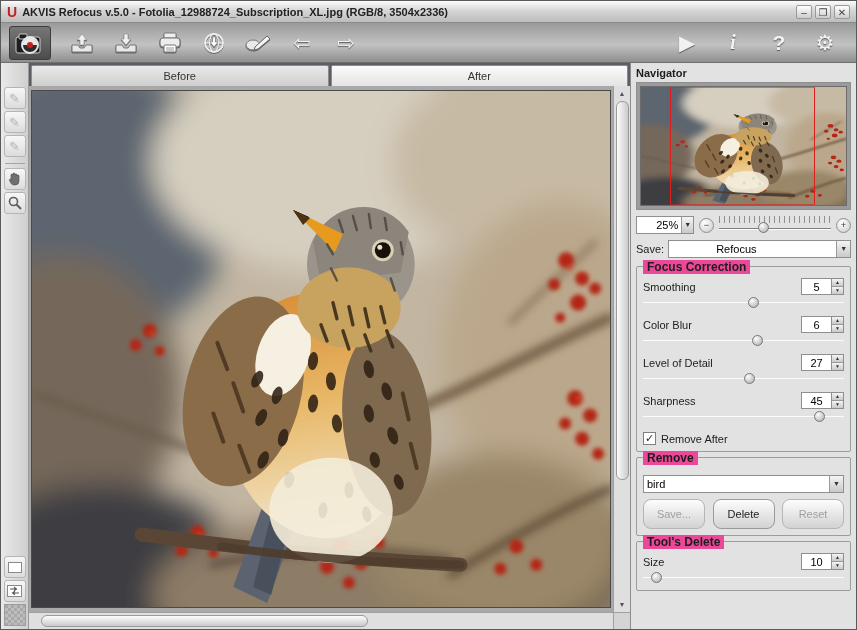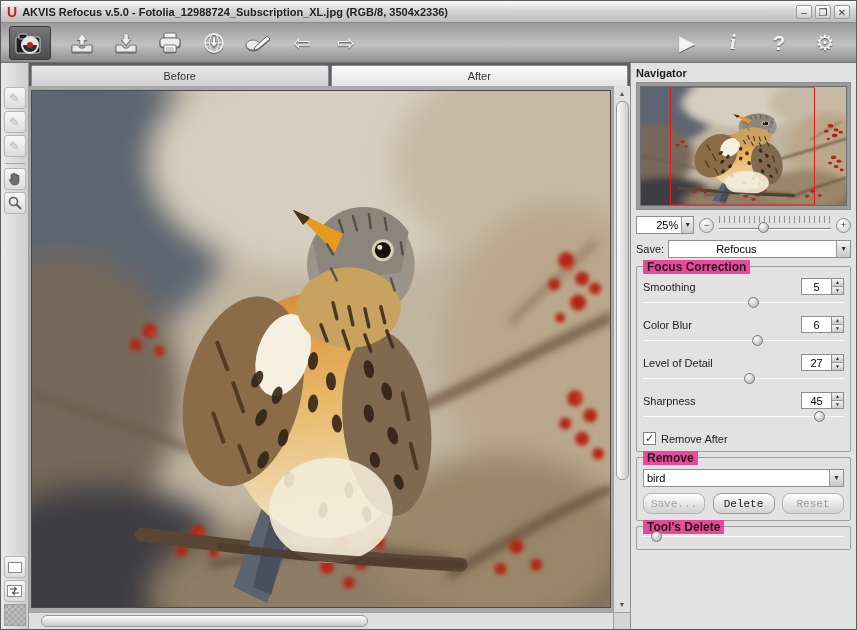--- a/index.html
+++ b/index.html
@@ -78,23 +78,23 @@
   .spin input { width:30px; border:1px solid #8f8f8f; border-right:none; font-size:11px; font-family:"Liberation Sans",sans-serif; text-align:center; outline:none; }
   .spinbtns { width:13px; display:flex; flex-direction:column; border:1px solid #8f8f8f; }
   .spinbtns div { flex:1; font-size:5px; line-height:6px; text-align:center; background:linear-gradient(#f4f4f4,#c9c9c9); color:#333; cursor:pointer; }
   .spinbtns div:first-child { border-bottom:1px solid #9a9a9a; }
   .strack { position:relative; height:12px; margin-top:2px; }
   .strack .line { position:absolute; left:0; right:0; top:5px; height:1px; background:#6f6f6f; border-bottom:1px solid #fbfbfb; }
   .strack .thumbknob { top:0; }
   .checkrow { display:flex; align-items:center; gap:5px; margin-top:9px; }
   .checkbox { width:13px; height:13px; background:#fff; border:1px solid #7f7f7f; font-size:11px; line-height:11px; text-align:center; color:#2a2a2a; cursor:pointer; }
 
-  .presetcombo { margin-top:9px; }
+  .presetcombo { margin-top:15px; }
   .btnrow { display:flex; justify-content:space-between; margin-top:6px; }
-  .pbtn { width:62px; height:21px; border:1px solid #9a9a9a; border-radius:8px; background:linear-gradient(#fdfdfd,#d2d2d2); font-size:11px; font-family:Liberation Mono, monospace; color:#222; cursor:pointer; }
+  .pbtn { width:62px; height:30px; border:1px solid #9a9a9a; border-radius:8px; background:linear-gradient(#fdfdfd,#d2d2d2); font-size:11px; font-family:Liberation Sans, sans-serif; color:#222; cursor:pointer; }
   .pbtn:disabled { color:#a0a0a0; border-color:#b5b5b5; }
 </style>
 </head>
 <body>
 
 <div class="window">
 
   <div class="titlebar">
     <span class="applogo">U</span>
     <span class="titletext">AKVIS Refocus v.5.0 - Fotolia_12988724_Subscription_XL.jpg (RGB/8, 3504x2336)</span>
@@ -489,20 +489,30 @@
         </div>
         <div class="btnrow">
           <button class="pbtn" disabled="">Save...</button>
           <button class="pbtn">Delete</button>
           <button class="pbtn" disabled="">Reset</button>
         </div>
       </div>
 
       <div class="group">
         <span class="gtitle">Tool's Delete</span>
+        <div class="srow">
+          <span>Size</span>
+          <span class="spin">
+            <input value="10" style="">
+            <span class="spinbtns">
+                <div>▲</div>
+                <div>▼</div>
+              </span>
+          </span>
+        </div>
         <div class="strack">
           <span class="line"></span>
             <span class="thumbknob" style="left: calc(7% - 6px);"></span>
         </div>
       </div>
 
     </div>
   </div>
 </div>
 

